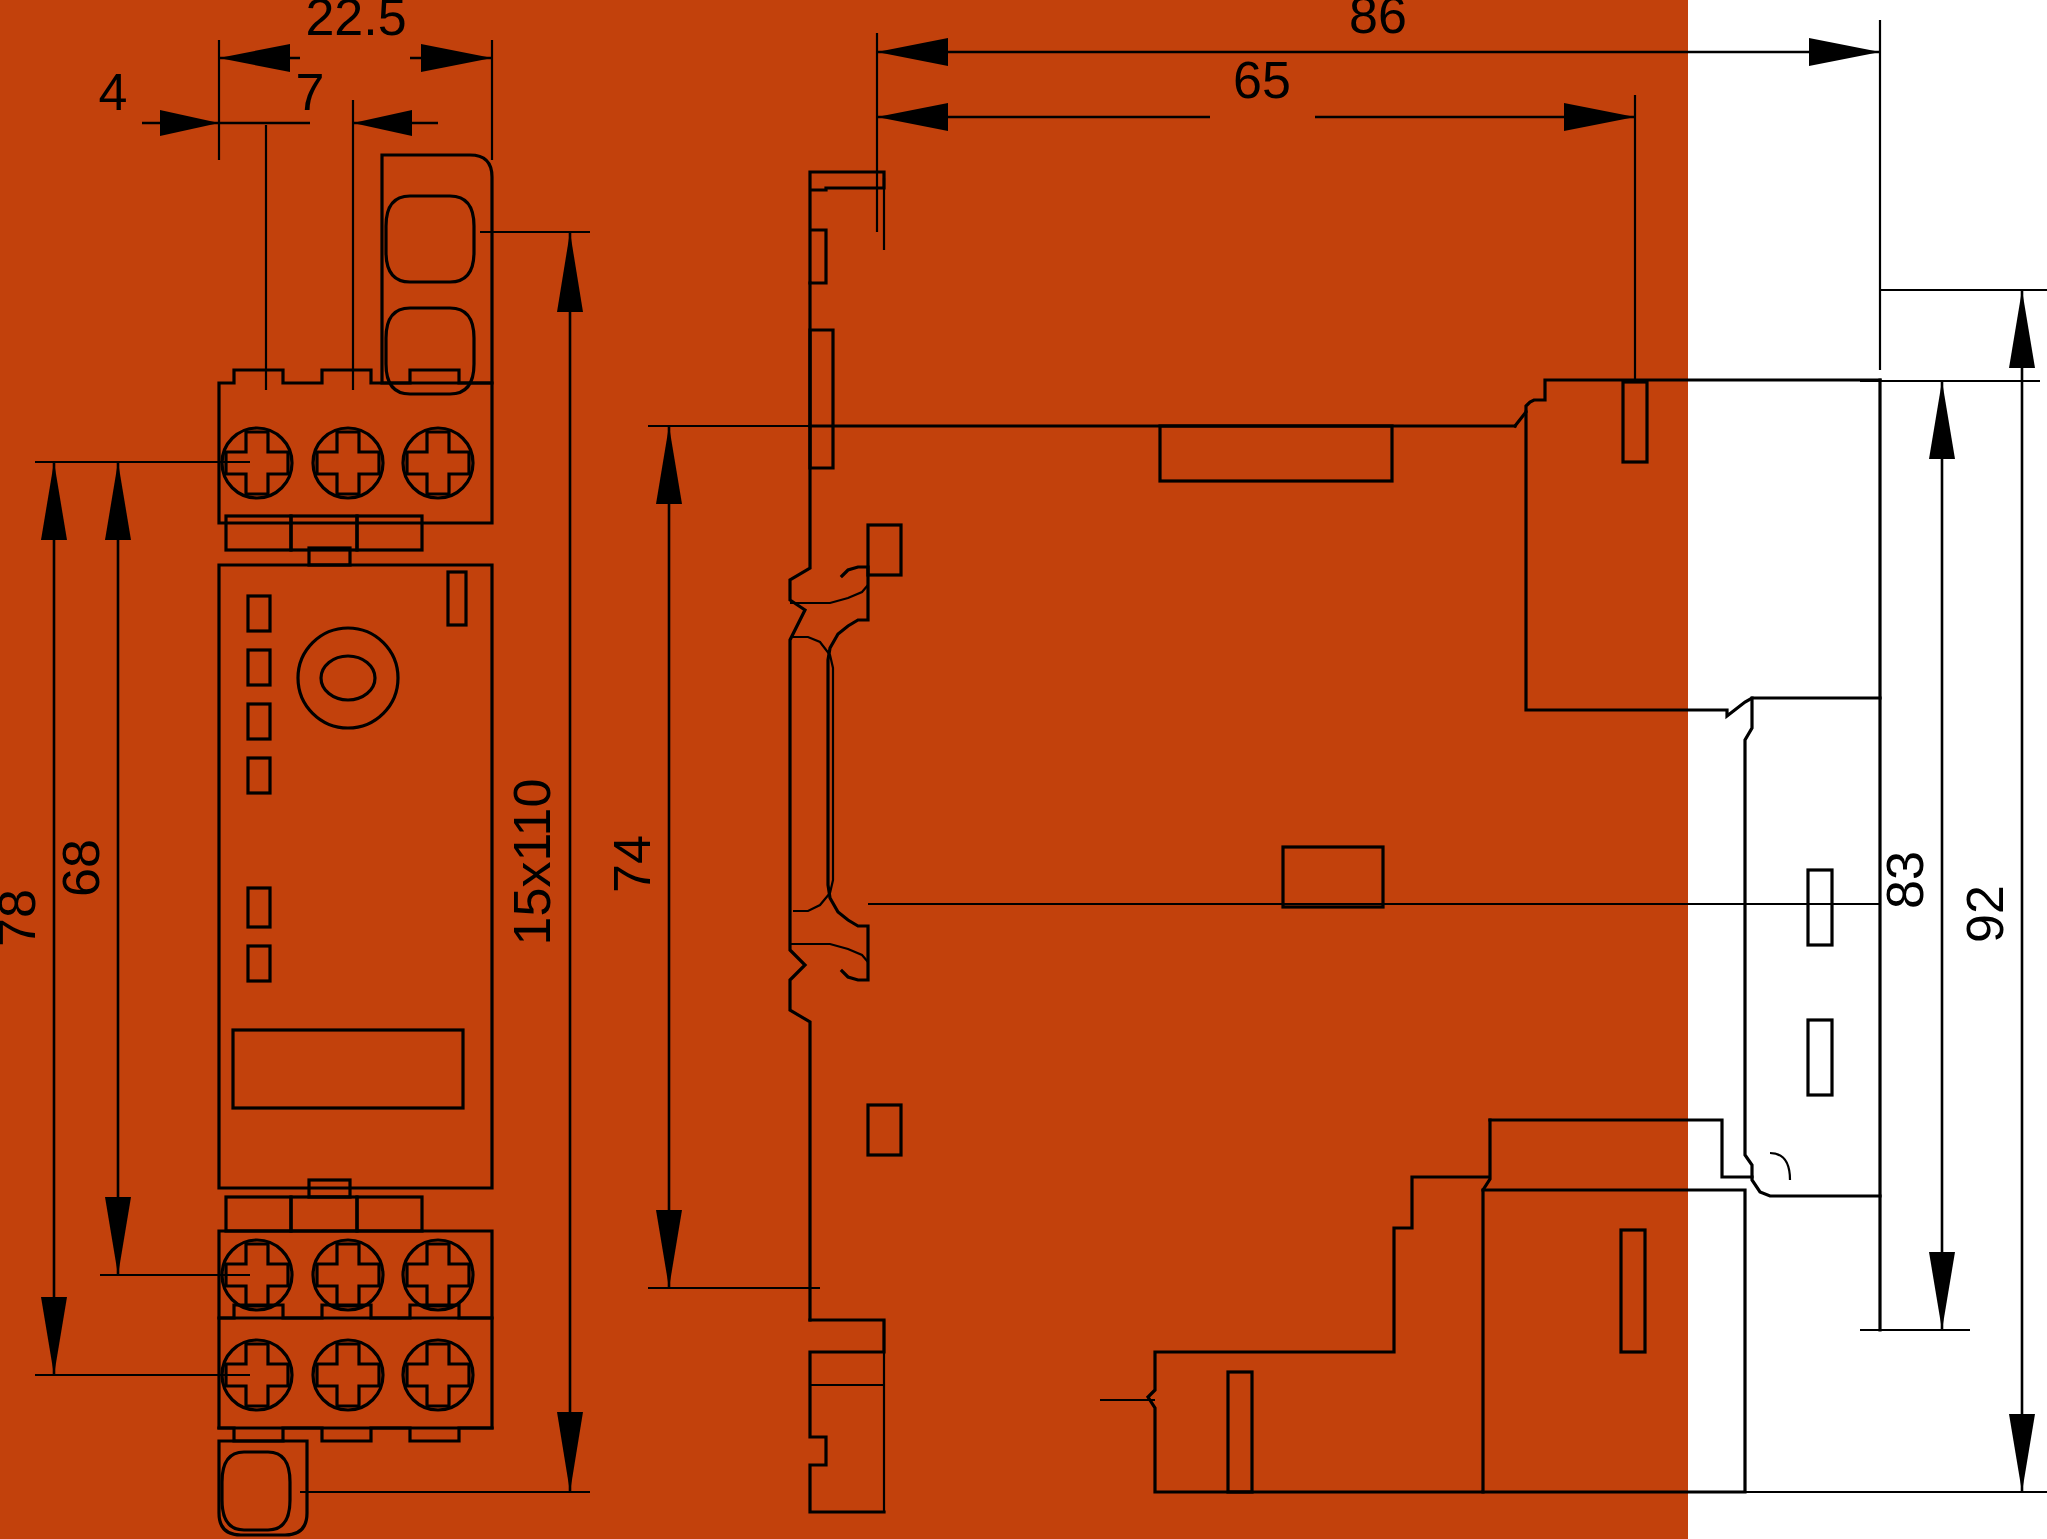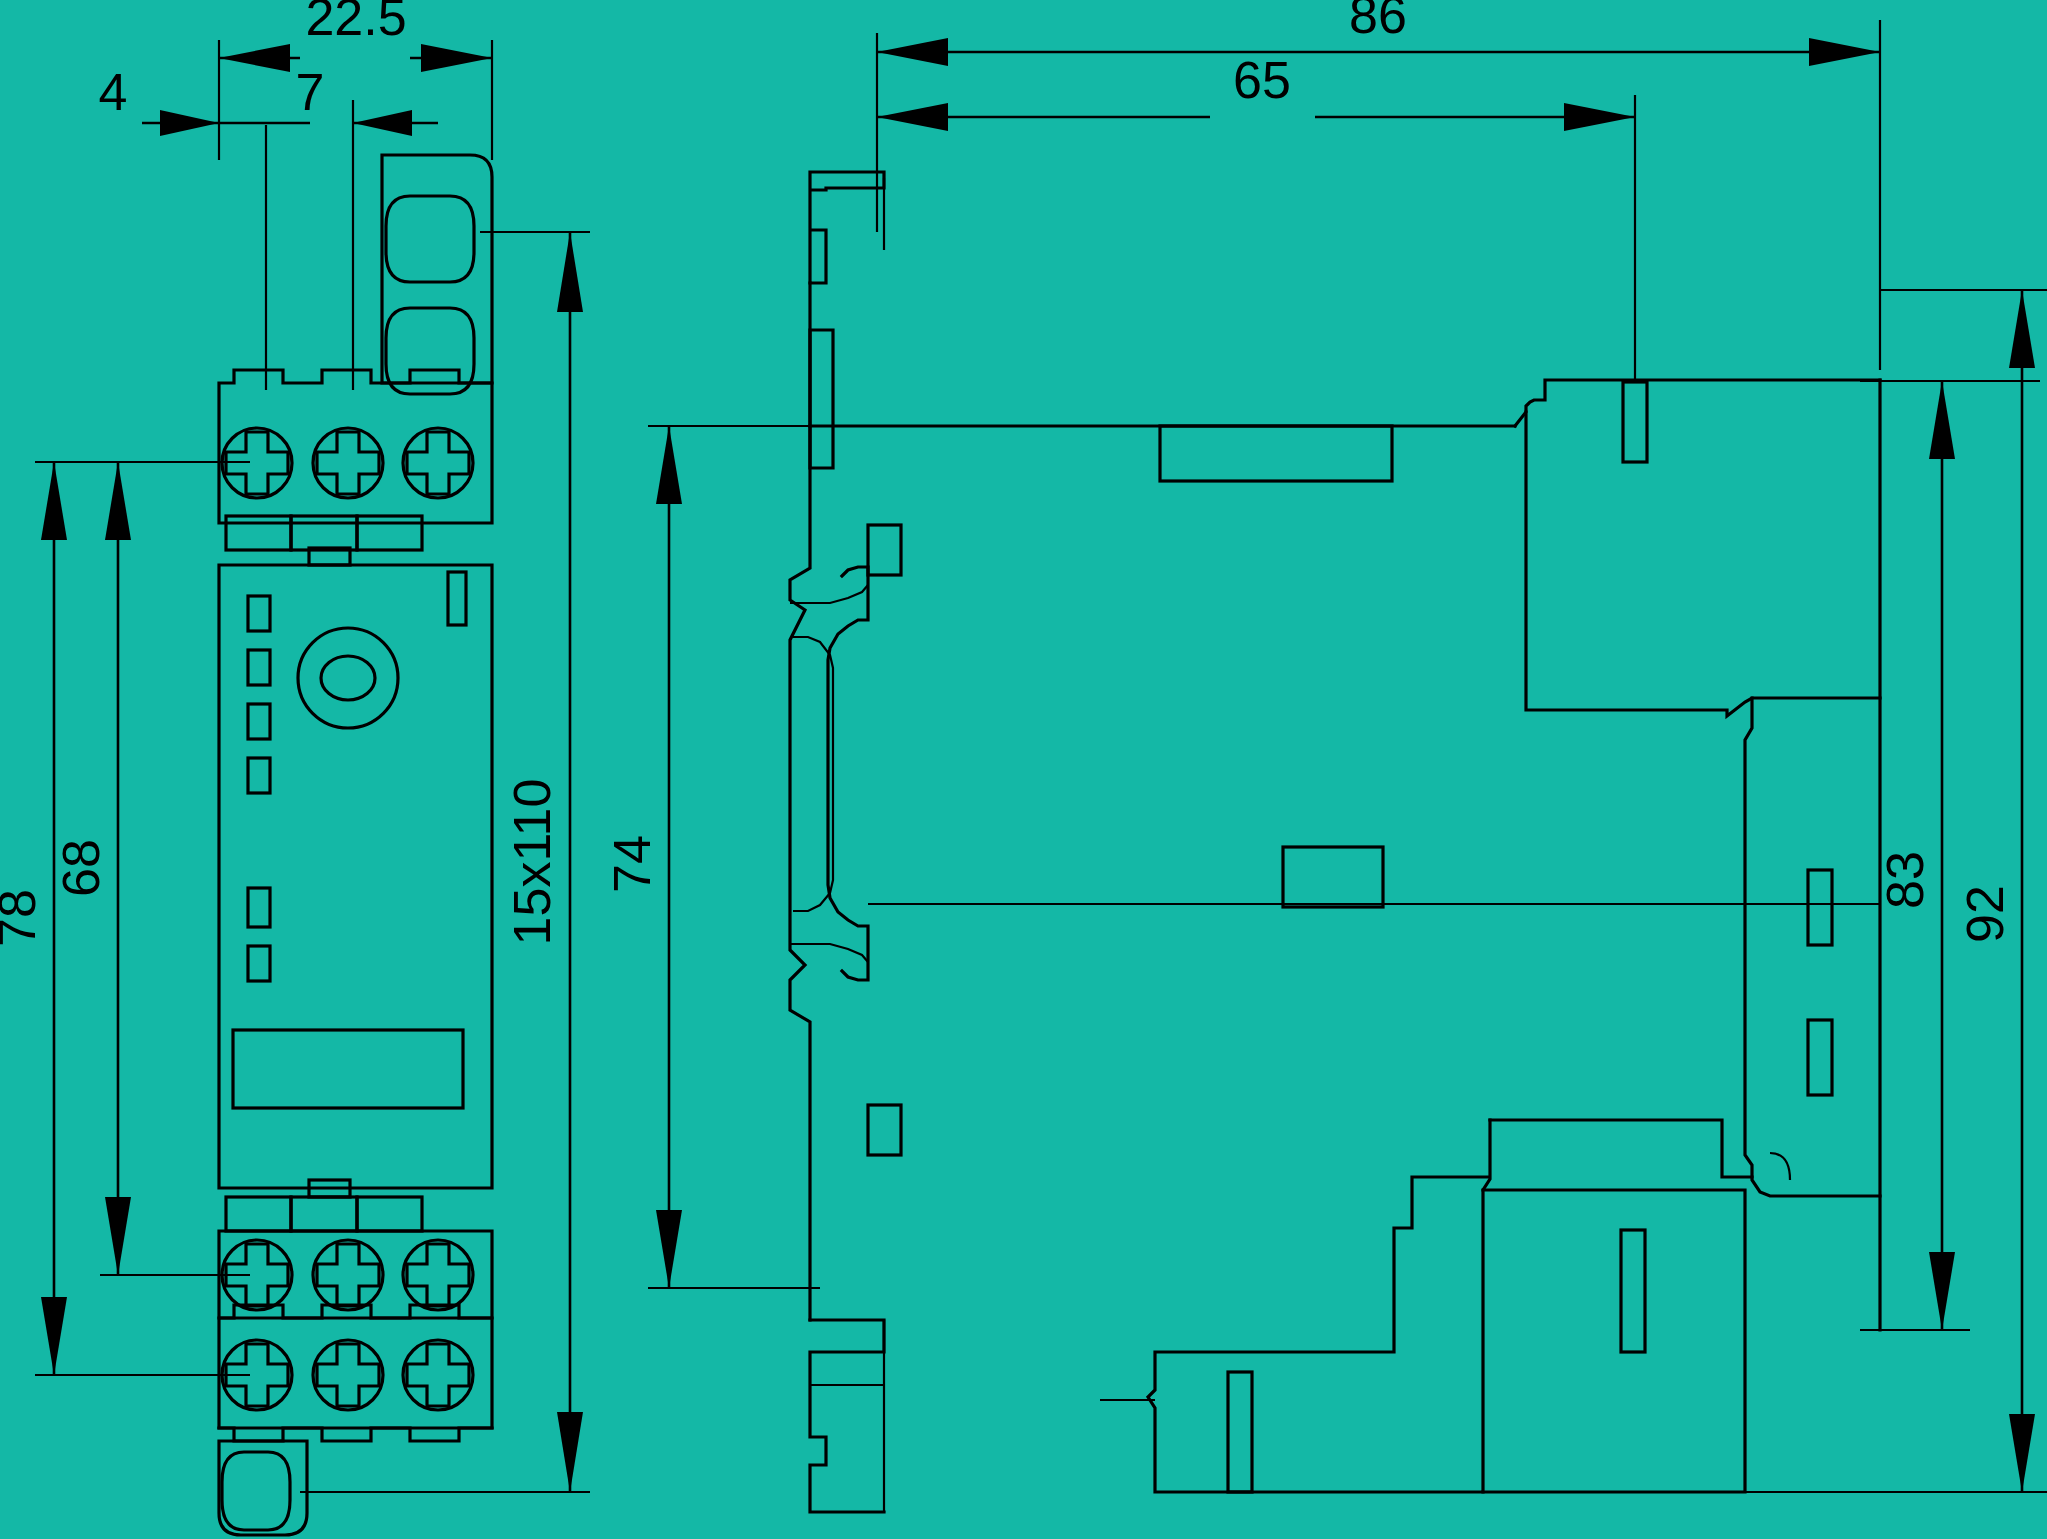--- a/index.html
+++ b/index.html
@@ -8,23 +8,23 @@
     background: #ffffff;
   }
   body {
     width: 2047px;
     height: 1539px;
     overflow: hidden;
     font-family: "Liberation Sans", sans-serif;
   }
   #drawing-root {
     position: relative;
-    width: 2047px;
+    width: 1688px;
     height: 1539px;
-    background: #14b8a6;
+    background: #c2410c;
   }
   svg.sheet {
     position: absolute;
     top: 0;
     left: 0;
     width: 2047px;
     height: 1539px;
     display: block;
   }
   .outline {

